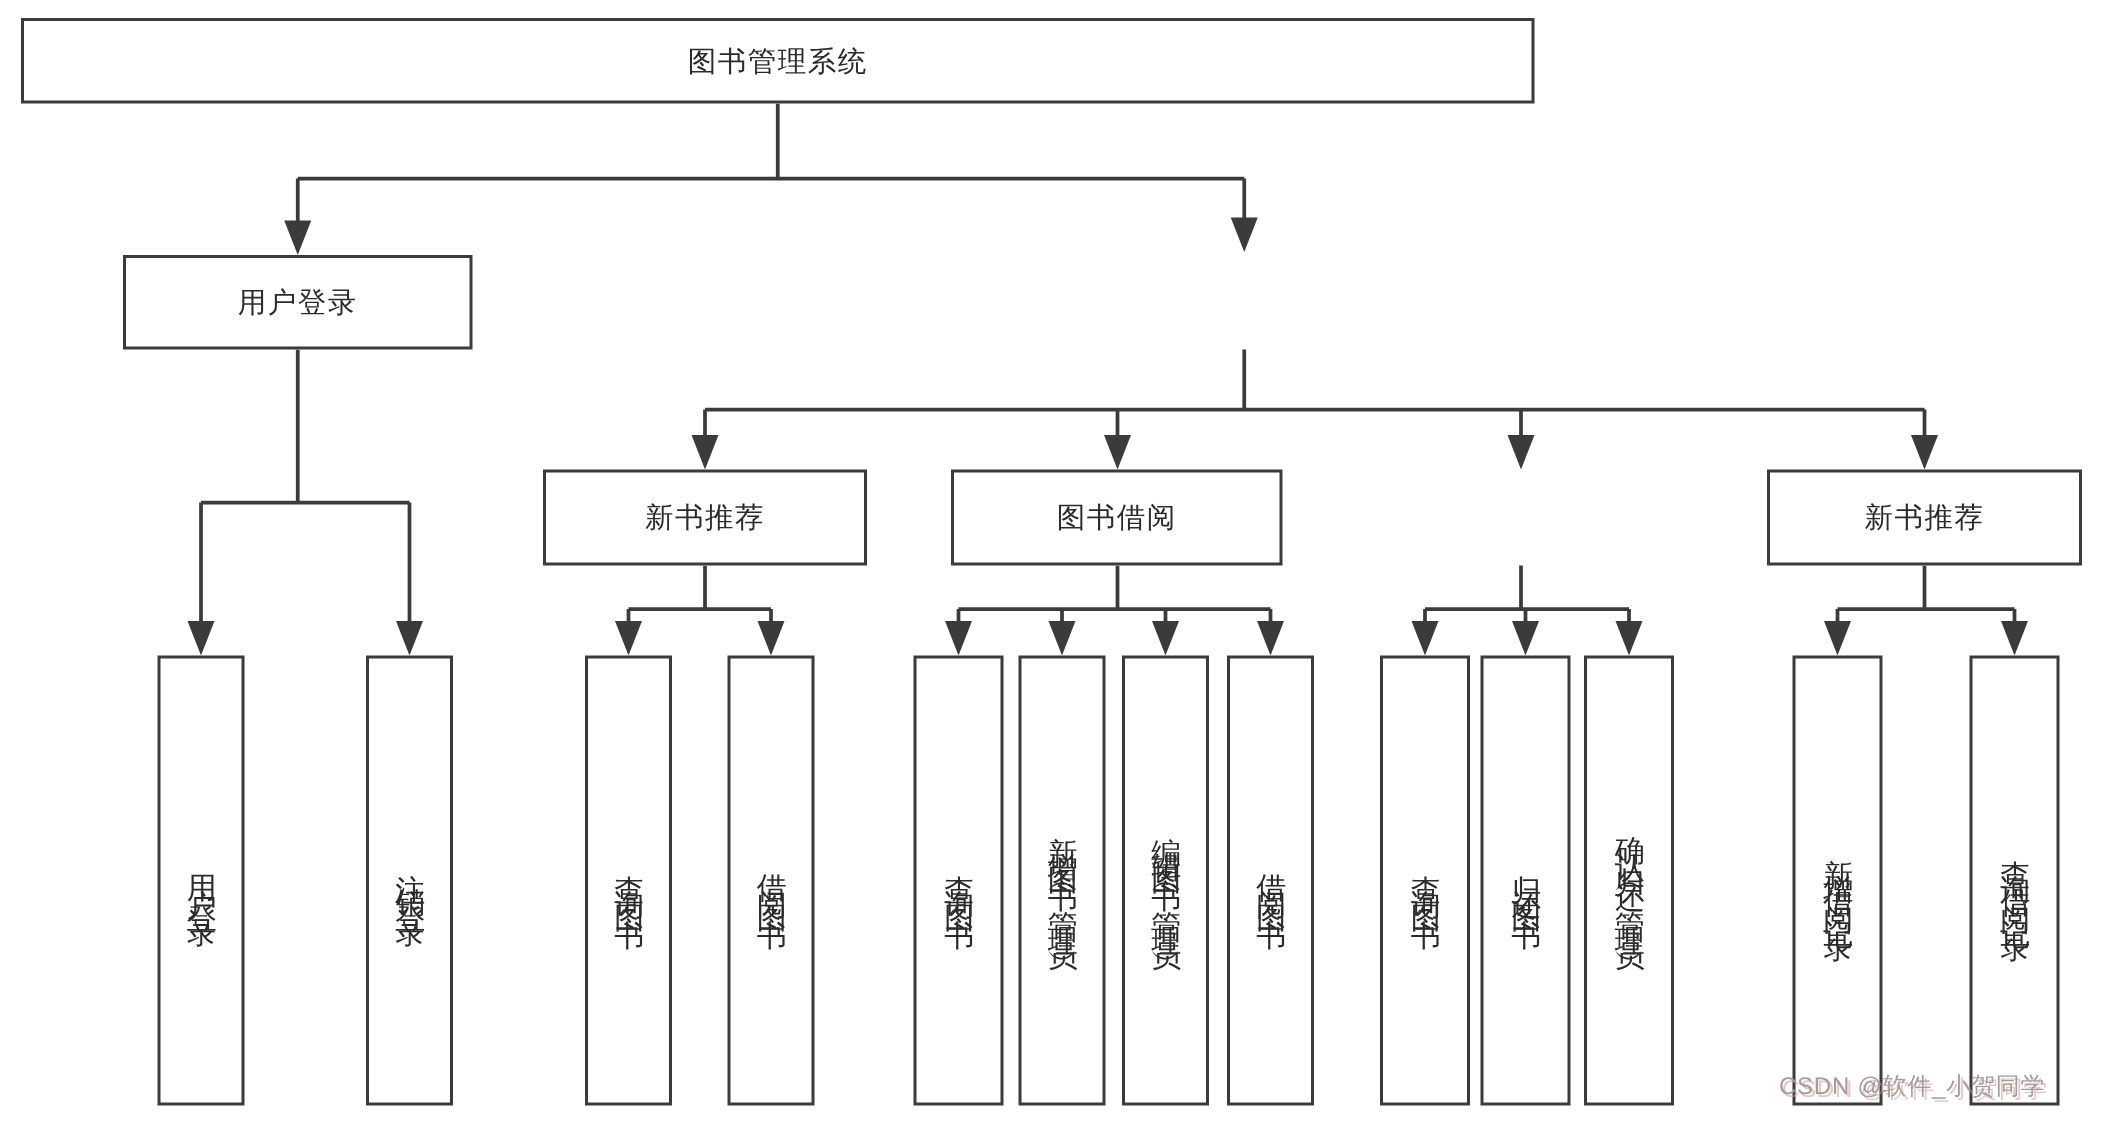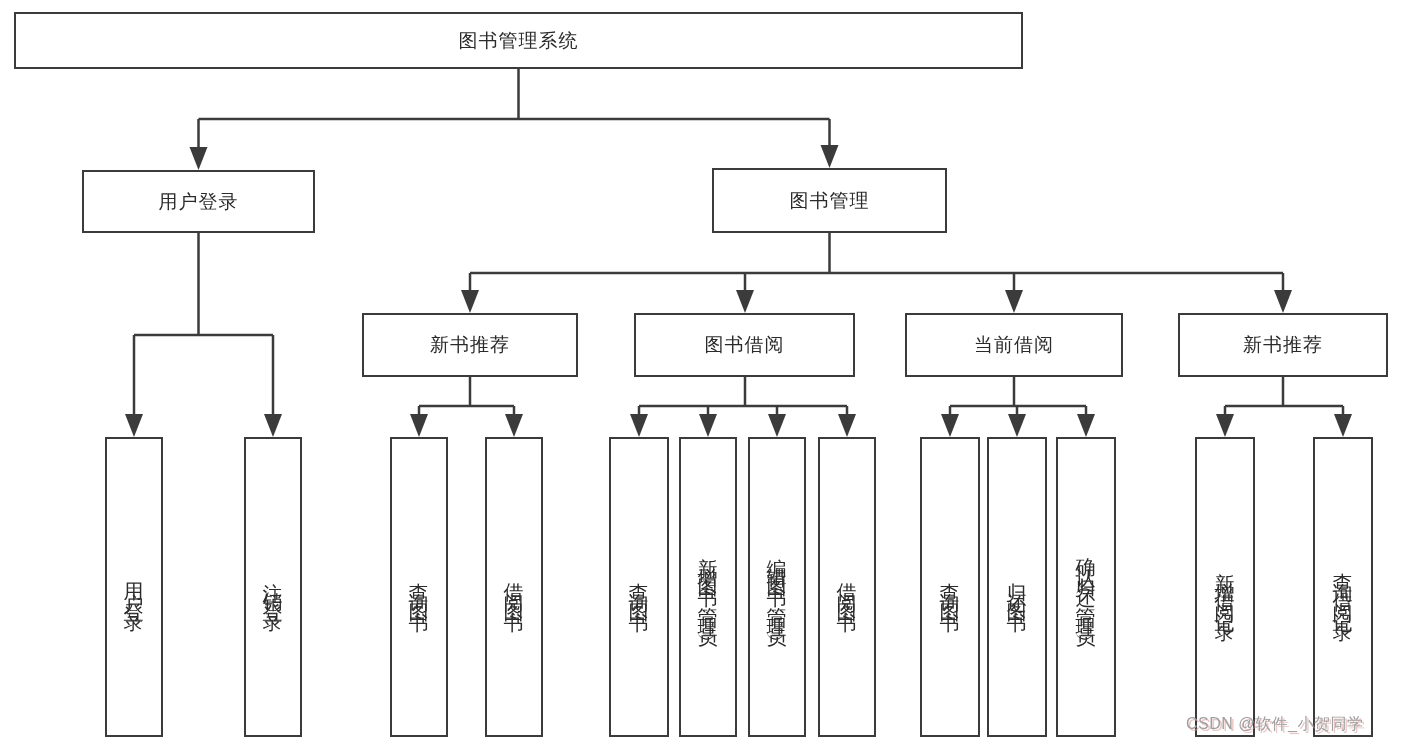--- a/index.html
+++ b/index.html
@@ -114,32 +114,26 @@
     </g>
   </svg>
 
   <div class="box" style="left:14px;top:12px;width:1009px;height:57px;">
     <span class="hlabel">图书管理系统</span>
   </div>
 
   <div class="box" style="left:82px;top:170px;width:233px;height:63px;">
     <span class="hlabel">用户登录</span>
   </div>
-  <div class="box" style="left:712px;top:168px;width:235px;height:65px;">
-    <span class="hlabel">图书管理</span>
-  </div>
 
   <div class="box" style="left:634px;top:313px;width:221px;height:64px;">
     <span class="hlabel">图书借阅</span>
   </div>
   <div class="box" style="left:362px;top:313px;width:216px;height:64px;">
     <span class="hlabel">新书推荐</span>
-  </div>
-  <div class="box" style="left:905px;top:313px;width:218px;height:64px;">
-    <span class="hlabel">当前借阅</span>
   </div>
   <div class="box" style="left:1178px;top:313px;width:210px;height:64px;">
     <span class="hlabel">新书推荐</span>
   </div>
 
   <div class="box leaf-box" style="left:105px;width:58px;">
     <span class="vlabel">用户登录</span>
   </div>
   <div class="box leaf-box" style="left:244px;width:58px;">
     <span class="vlabel">注销登录</span>

